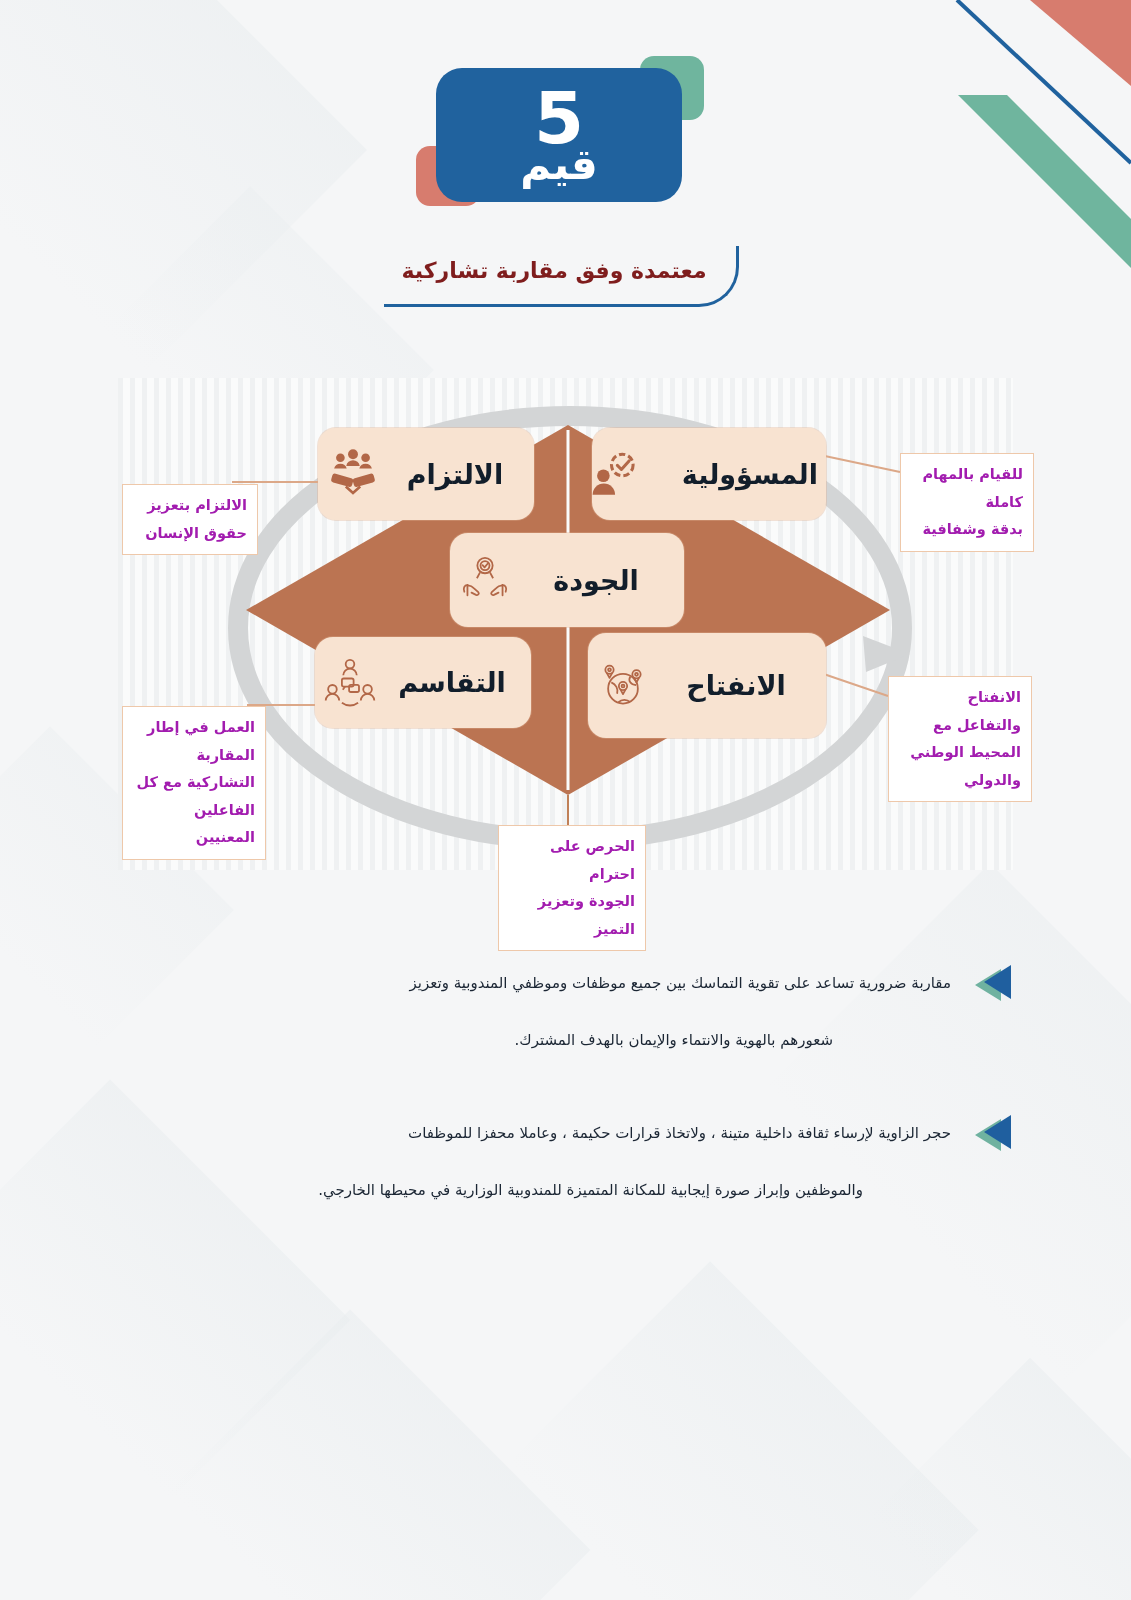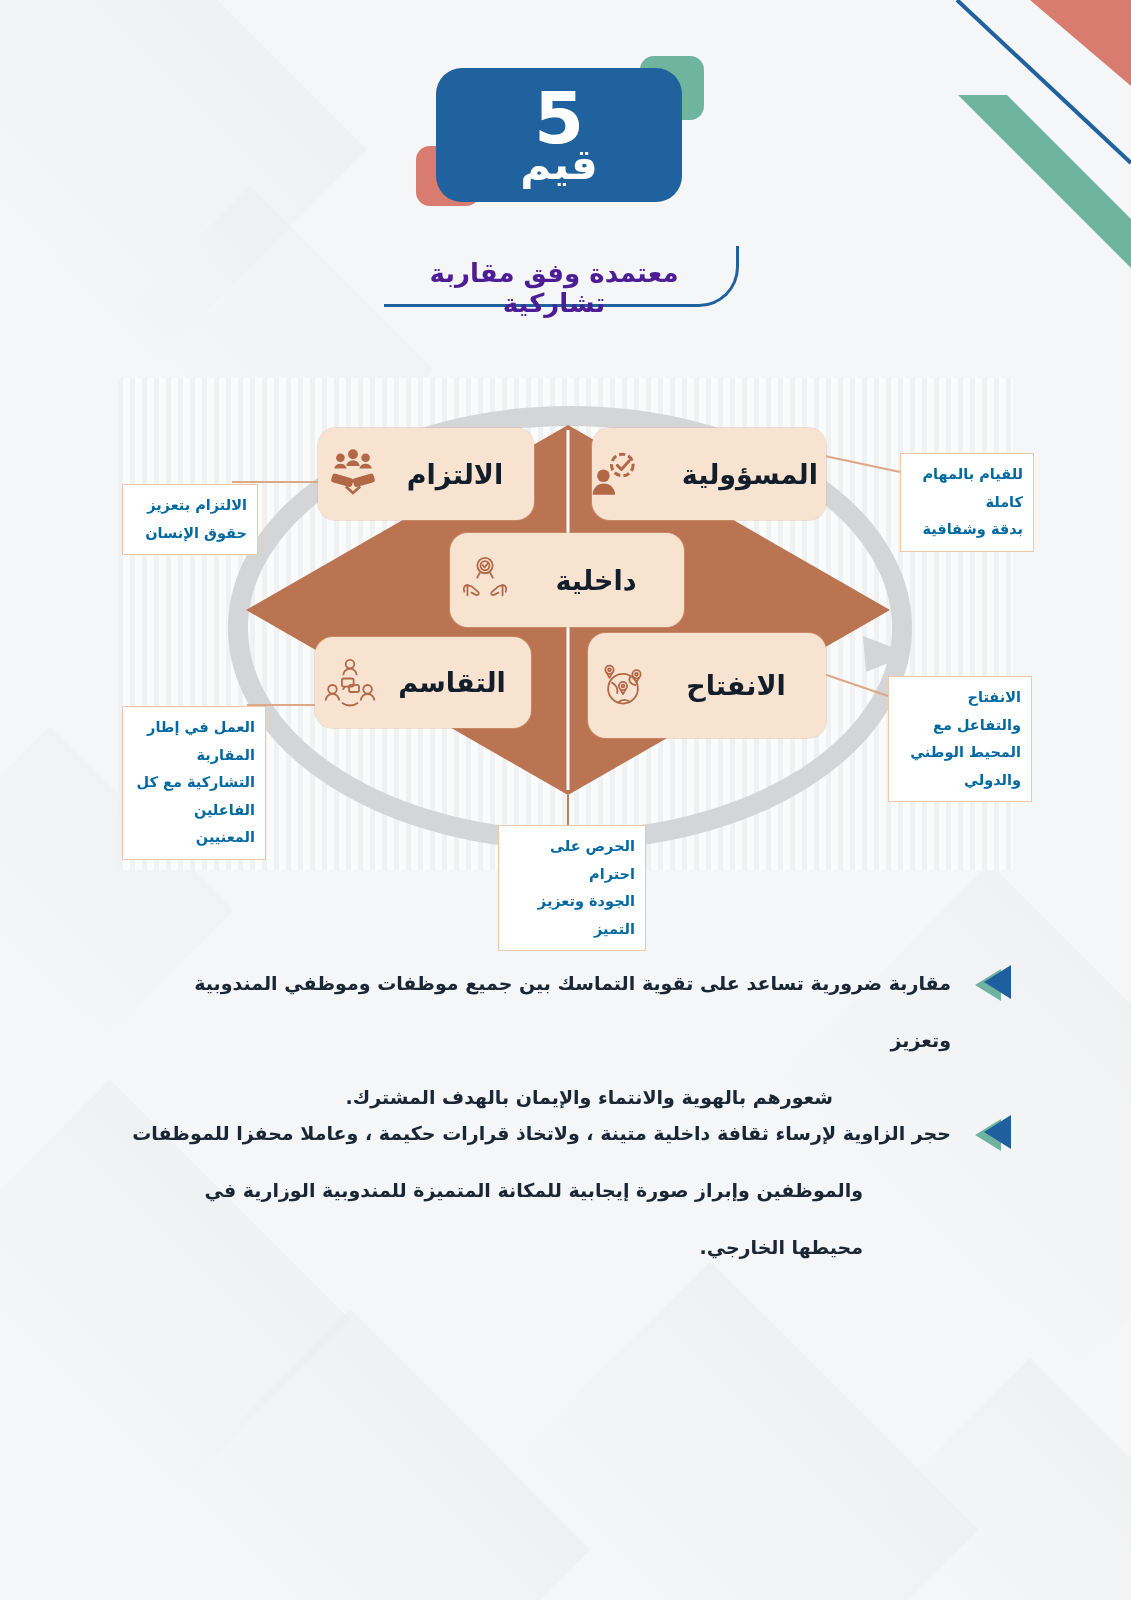--- a/index.html
+++ b/index.html
@@ -27,21 +27,21 @@
   
   .subtitle-bracket{
     position:absolute; left:384px; top:246px; width:352px; height:58px;
     border-bottom:3px solid #20629e; border-left:3px solid #20629e;
     border-radius:0 0 0 40px; 
   }
   
   .subtitle-bracket{border-left:none; border-right:3px solid #20629e; border-radius:0 0 40px 0;}
   .subtitle-text{
     position:absolute; left:384px; top:258px; width:340px; text-align:center;
-    color:#4c1d95; font-size:26px; font-weight:700;
+    color:#7f1d1d; font-size:22px; font-weight:700;
   }
   
   .panel{
     position:absolute; left:118px; top:378px; width:895px; height:492px;
     background:repeating-linear-gradient(90deg,#eff1f2 0 5px,#fafbfb 5px 12px);
   }
   .panel-svg{position:absolute; left:0; top:0; width:895px; height:492px;}
   .card{
     position:absolute; background:#f8e3d1; border-radius:18px;
     box-shadow:0 0 0 1px rgba(224,176,142,.35);
@@ -49,38 +49,38 @@
   }
   .card-label{flex:1; text-align:center; color:#121e2b; font-size:27px; font-weight:700;}
   .card-icon{width:54px; height:54px; flex:0 0 auto;}
   .card-commitment{left:200px; top:50px; width:200px; height:92px;}
   .card-responsibility{left:474px; top:50px; width:218px; height:92px;gap:39px;}
   .card-quality{left:332px; top:155px; width:218px; height:94px;}
   .card-sharing{left:197px; top:259px; width:200px; height:91px;}
   .card-openness{left:470px; top:255px; width:222px; height:105px;}
   .note{
     position:absolute; background:#ffffff; border:1px solid #eec8aa;
-    color:#0369a1; font-size:14.5px; font-weight:700; line-height:1.9;
+    color:#a21caf; font-size:14.5px; font-weight:700; line-height:1.9;
     text-align:right; padding:7px 10px; direction:rtl;
   }
   .note-responsibility{left:782px; top:75px; width:112px;}
   .note-commitment{left:4px; top:106px; width:106px;padding-left:18px;}
   .note-sharing{left:4px; top:328px; width:122px;}
   .note-openness{left:770px; top:298px; width:122px;}
   .note-quality{left:380px; top:447px; width:126px;}
   
   .bullet{position:absolute; left:120px; width:895px;}
   .bullet-1{top:955px;}
   .bullet-2{top:1105px;}
   .bullet-arrow{position:absolute; right:0; top:10px; width:40px; height:36px;}
   .tri{position:absolute; width:0; height:0; border-style:solid;}
   .tri-teal{top:4px; left:0; border-width:16px 26px 16px 0; border-color:transparent #6fb2a0 transparent transparent;}
   .tri-blue{top:0; left:9px; border-width:17px 27px 17px 0; border-color:transparent #1f5f9f transparent transparent;}
   .bullet-text{position:absolute; right:64px; left:10px; top:0;
-    color:#1b2634; font-size:19px; font-weight:700; line-height:57px;}
+    color:#1b2634; font-size:15px; font-weight:400; line-height:57px;}
   .bullet-line1{text-align:right;}
   .bullet-line2{text-align:right;}
   .bullet-1 .bullet-line2{margin-right:118px;}
   .bullet-2 .bullet-line2{margin-right:88px;}
 </style>
 </head>
 <body>
 
 <div class="page">
 
@@ -147,21 +147,21 @@
         <svg viewBox="0 0 60 60" width="54" height="54">
           <circle cx="37" cy="20" r="12" fill="none" stroke="#b26747" stroke-width="3.4" stroke-dasharray="7 3.5"></circle>
           <path d="M31.5 20.5l4.5 4.5 8.5-9.5" fill="none" stroke="#b26747" stroke-width="3.4" stroke-linecap="round" stroke-linejoin="round"></path>
           <circle cx="16" cy="32" r="7" fill="#b26747"></circle>
           <path d="M4 53a12.5 12.5 0 0 1 25 0z" fill="#b26747"></path>
         </svg>
       </span>
     </div>
 
     <div class="card card-quality">
-      <span class="card-label">داخلية</span>
+      <span class="card-label">الجودة</span>
       <span class="card-icon">
         <svg viewBox="0 0 60 60" width="54" height="54" fill="none" stroke="#b26747" stroke-width="2">
           <circle cx="30" cy="14" r="8.5"></circle>
           <circle cx="30" cy="14" r="5"></circle>
           <path d="M27.3 13.6l2.2 2.3 3.6-4.2" stroke-linecap="round" stroke-linejoin="round"></path>
           <path d="M24.5 21.5L21 28M35.5 21.5L39 28"></path>
           <path d="M10.5 47V35.5c-3.5 0-5 4-3.5 7.5M10.5 36.5c2.5-1 5 .5 7 2.5l5 4.5c1.5 1.5 0 4-2.5 3l-5-2.5" stroke-linecap="round"></path>
           <path d="M49.5 47V35.5c3.5 0 5 4 3.5 7.5M49.5 36.5c-2.5-1-5 .5-7 2.5l-5 4.5c-1.5 1.5 0 4 2.5 3l5-2.5" stroke-linecap="round"></path>
         </svg>
       </span>

